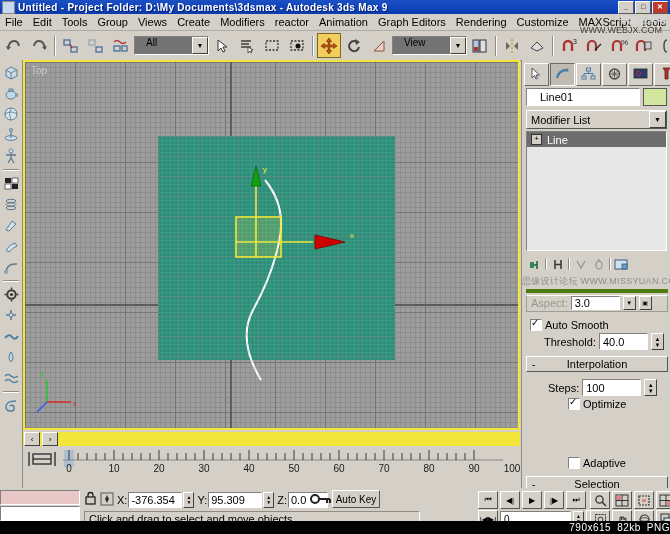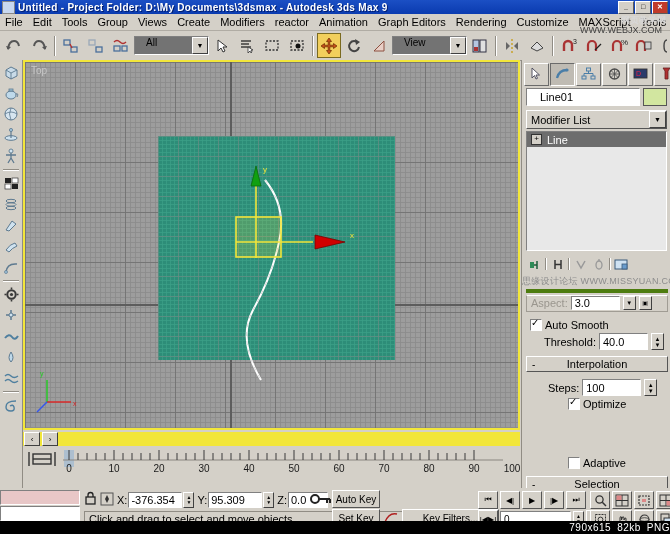--- a/index.html
+++ b/index.html
@@ -791,29 +791,20 @@
           <circle cx="5" cy="8" r="4" fill="none" stroke="#222" stroke-width="2"></circle>
           <path d="M9 8 L20 8 M17 8 L17 12 M20 8 L20 12" stroke="#222" stroke-width="2"></path>
         </svg>
     </div>
 
     <div class="promptbar">Click and drag to select and move objects</div>
 
     <div style="position:absolute;left:332px;top:2px;display:flex;gap:3px;">
       <span class="akbtn">Auto Key</span>
     </div>
-    <div style="position:absolute;left:332px;top:21px;display:flex;gap:3px;align-items:center;">
-      <span class="akbtn">Set Key</span>
-      <span>
-        <svg width="16" height="15" viewBox="0 0 16 15">
-            <path d="M2 12 Q6 2 14 4" stroke="#b02020" stroke-width="1.4" fill="none"></path>
-          </svg>
-      </span>
-      <span class="kf">Key Filters...</span>
-    </div>
 
     <div style="position:absolute;left:478px;top:3px;display:flex;gap:2px;">
       <span class="navbtn">⏮</span>
       <span class="navbtn">◀|</span>
       <span class="navbtn">▶</span>
       <span class="navbtn">|▶</span>
       <span class="navbtn">⏭</span>
     </div>
     <div style="position:absolute;left:478px;top:22px;display:flex;gap:2px;align-items:center;">
       <span class="navbtn">|◀▶|</span>

